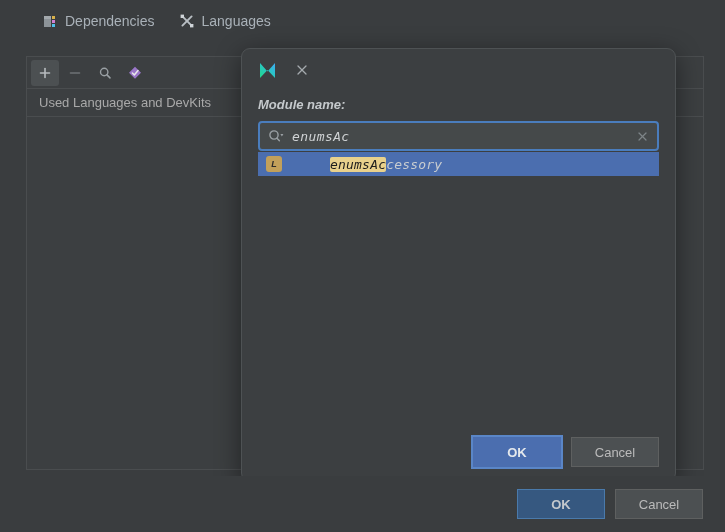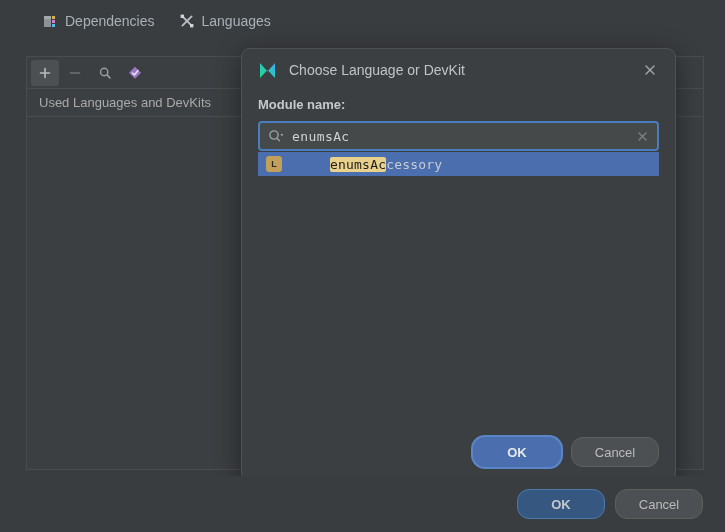--- a/index.html
+++ b/index.html
@@ -111,21 +111,21 @@
     align-items: center;
     justify-content: flex-end;
     gap: 10px;
     padding-right: 22px;
     box-sizing: border-box;
     background: #3a3d3f;
   }
   .btn {
     min-width: 88px;
     height: 30px;
-    border-radius: 12px;
+    border-radius: 0;
     border: 1px solid #5e6060;
     background: #4c5052;
     color: #bbbbbb;
     font-size: 13px;
     font-family: "Liberation Sans", sans-serif;
     display: flex; align-items: center; justify-content: center;
     cursor: default;
     padding: 0 14px;
     box-sizing: border-box;
   }
@@ -162,20 +162,21 @@
     color: #c0c4c7;
     white-space: nowrap;
   }
   .dlg-close {
     width: 26px; height: 26px;
     display: flex; align-items: center; justify-content: center;
     border-radius: 3px;
   }
   .dlg-body {
     padding: 6px 16px 9px 16px;
+    font-style: italic;
   }
   .field-label {
     font-size: 13px;
     font-weight: bold;
     color: #c5c9cc;
     margin-bottom: 9px;
   }
   .search-wrap {
     position: relative;
     height: 30px;
@@ -341,21 +342,20 @@
         <defs>
           <linearGradient id="jbg" x1="0" y1="1" x2="1" y2="0">
             <stop offset="0" stop-color="#21d789"></stop>
             <stop offset="0.55" stop-color="#2ac6c6"></stop>
             <stop offset="1" stop-color="#3ea9f5"></stop>
           </linearGradient>
         </defs>
         <path d="M2 2 L2 17 L9.5 9 L17 17 L17 2 L9.5 10.5 Z" fill="url(#jbg)"></path>
       </svg>
     </span>
-    <div class="dlg-title-text">Choose Language or DevKit</div>
     <div class="dlg-close">
       <svg width="14" height="14" viewBox="0 0 14 14">
         <g stroke="#a5aaae" stroke-width="1.3" stroke-linecap="round">
           <line x1="3" y1="3" x2="11" y2="11"></line>
           <line x1="11" y1="3" x2="3" y2="11"></line>
         </g>
       </svg>
     </div>
   </div>
 

